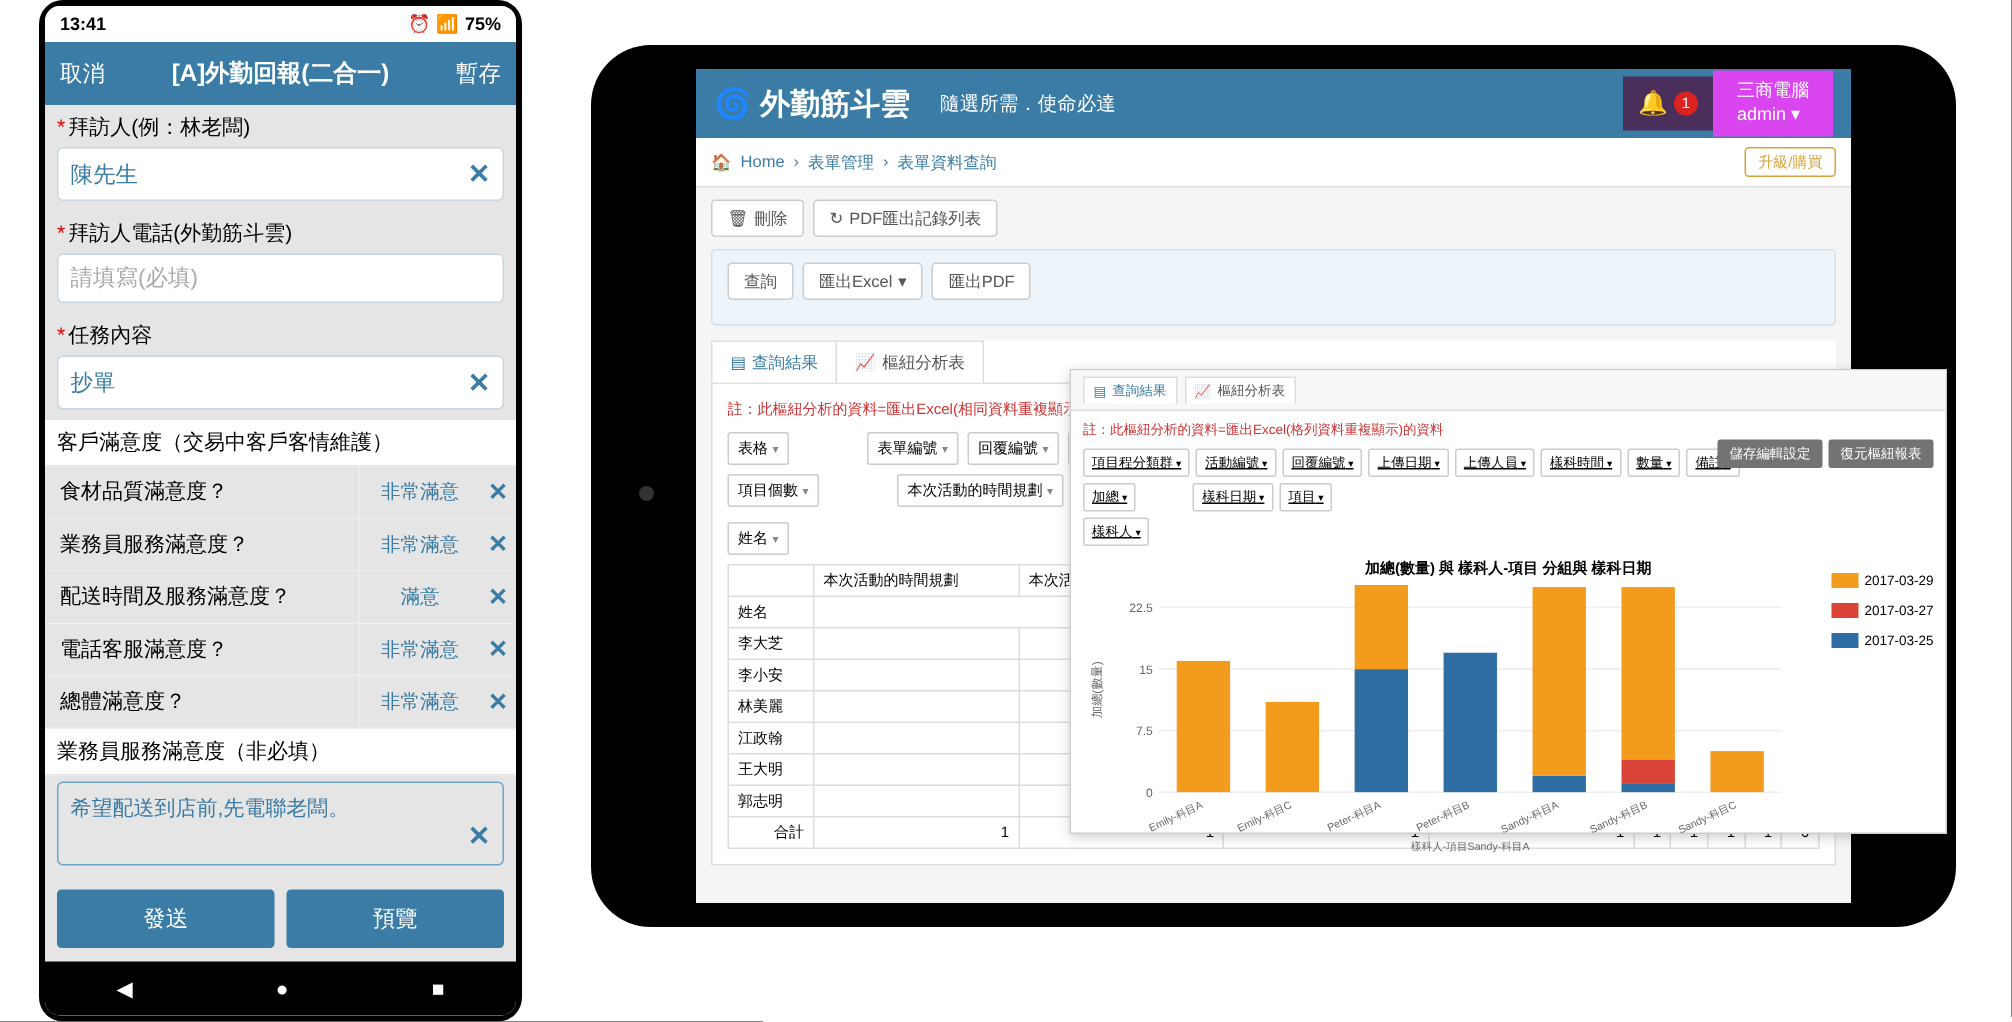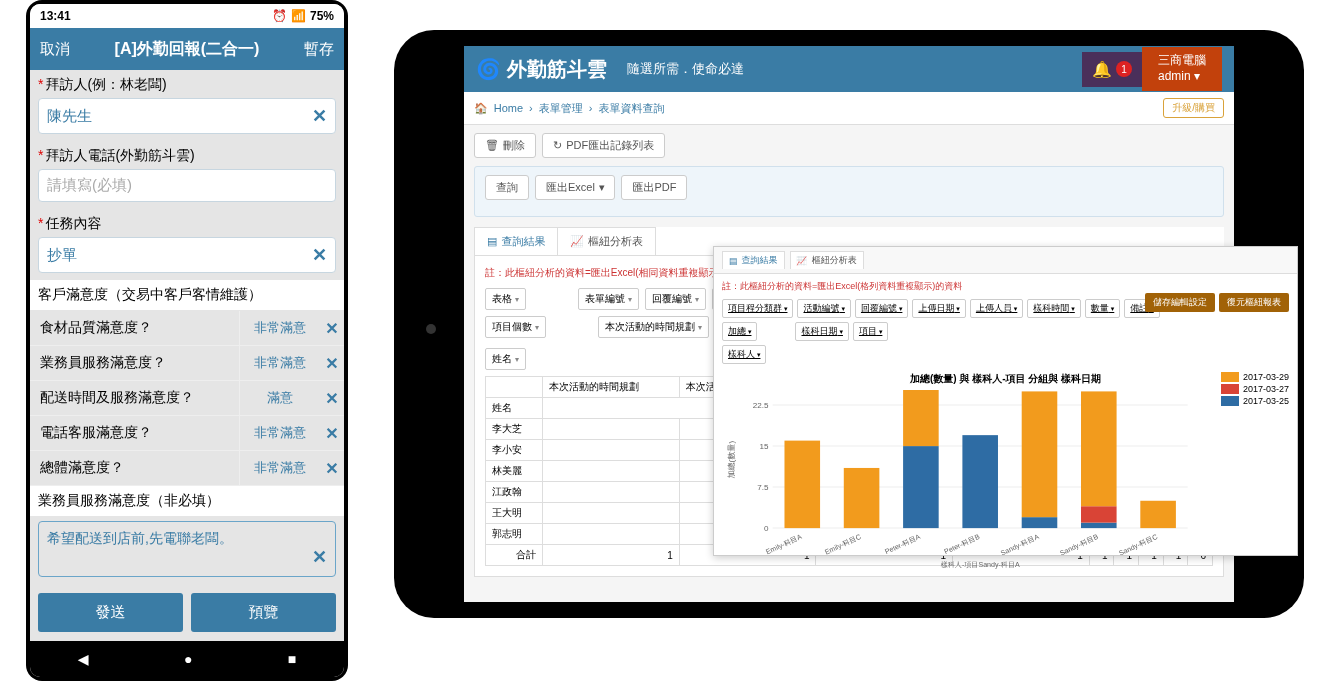--- a/index.html
+++ b/index.html
@@ -34,21 +34,21 @@
 
 .tablet { position: absolute; left: 394px; top: 30px; width: 910px; height: 588px; background: #000; border-radius: 40px; padding: 16px 70px; }
 .tablet::before { content: ""; position: absolute; left: 32px; top: 50%; width: 10px; height: 10px; background: #333; border-radius: 50%; }
 .tablet-screen { background: #f5f5f5; width: 100%; height: 100%; overflow: hidden; position: relative; }
 .tb-header { height: 46px; background: #3a7ca5; display: flex; align-items: center; padding: 0 12px; color: #fff; gap: 10px; }
 .tb-logo { display: flex; align-items: center; gap: 6px; font-size: 20px; font-weight: bold; }
 .tb-tagline { font-size: 13px; margin-left: 10px; }
 .tb-header-right { margin-left: auto; display: flex; align-items: center; gap: 0; }
 .tb-bell { background: #4a2f5a; padding: 8px 10px; display: flex; align-items: center; gap: 4px; }
 .tb-badge { background: #d22; color: #fff; border-radius: 50%; width: 16px; height: 16px; font-size: 10px; display: flex; align-items: center; justify-content: center; }
-.tb-user { background: #c2410c; padding: 6px 16px; font-size: 12px; line-height: 1.3; }
+.tb-user { background: #d946ef; padding: 6px 16px; font-size: 12px; line-height: 1.3; }
 .tb-crumb { background: #fff; border-bottom: 1px solid #ddd; padding: 6px 10px; font-size: 11px; display: flex; align-items: center; gap: 6px; color: #3a7ca5; }
 .tb-crumb a { color: #3a7ca5; text-decoration: none; }
 .tb-crumb .upgrade { margin-left: auto; border: 1px solid #d9a23a; color: #d9a23a; padding: 2px 8px; border-radius: 3px; font-size: 10px; }
 .tb-body { padding: 8px 10px; }
 .tb-toolbar { display: flex; gap: 6px; margin-bottom: 8px; }
 .tb-btn-o { border: 1px solid #ccc; background: #fff; padding: 4px 10px; font-size: 11px; border-radius: 3px; color: #555; display: flex; align-items: center; gap: 4px; }
 .tb-panel { border: 1px solid #d0e0ec; background: #eef5fa; padding: 8px 10px; border-radius: 3px; font-size: 11px; }
 .tb-panel-row { display: flex; gap: 30px; margin-bottom: 6px; }
 .tb-panel-row .val { color: #c33; font-style: italic; }
 .tb-panel-row .link { color: #3a7ca5; text-decoration: underline; }
@@ -65,26 +65,26 @@
 
 
 .chart-pop { position: absolute; left: 713px; top: 246px; width: 585px; height: 310px; background: #fff; border: 1px solid #ccc; box-shadow: 0 2px 8px rgba(0,0,0,0.2); }
 .cp-header { background: #f8f8f8; border-bottom: 1px solid #ddd; padding: 4px 8px; display: flex; gap: 6px; font-size: 9px; }
 .cp-body { padding: 6px 8px; }
 .cp-note { color: #c33; font-size: 9px; margin-bottom: 6px; }
 .cp-controls { display: flex; gap: 4px; margin-bottom: 4px; text-decoration: underline; }
 .cp-sel { border: 1px solid #ccc; padding: 2px 5px; font-size: 9px; border-radius: 2px; }
 .cp-sel::after { content: " ▾"; font-size: 7px; }
 .cp-btns-right { position: absolute; right: 8px; top: 46px; display: flex; gap: 4px; }
-.cp-btn-blue { background: #a16207; color: #fff; font-size: 9px; padding: 3px 8px; border-radius: 2px; font-family: Liberation Serif, serif; }
+.cp-btn-blue { background: #737373; color: #fff; font-size: 9px; padding: 3px 8px; border-radius: 2px; font-family: Liberation Serif, serif; }
 .chart-area { position: relative; height: 200px; margin-top: 8px; }
 .chart-title { text-align: center; font-size: 10px; font-weight: bold; margin-bottom: 4px; }
 .chart-svg { width: 100%; height: 180px; }
 .legend { position: absolute; right: 0; top: 0; font-size: 9px; }
-.legend-item { display: flex; align-items: flex-end; gap: 4px; margin-bottom: 2px; }
+.legend-item { display: flex; align-items: flex-end; gap: 4px; margin-bottom: 2px; margin-top: 10px; }
 .legend-sw { width: 18px; height: 10px; }
 </style>
 </head>
 <body>
 
 <div class="phone">
   <div class="phone-screen">
     <div class="ph-status">
       <span>13:41</span>
       <div class="right">

